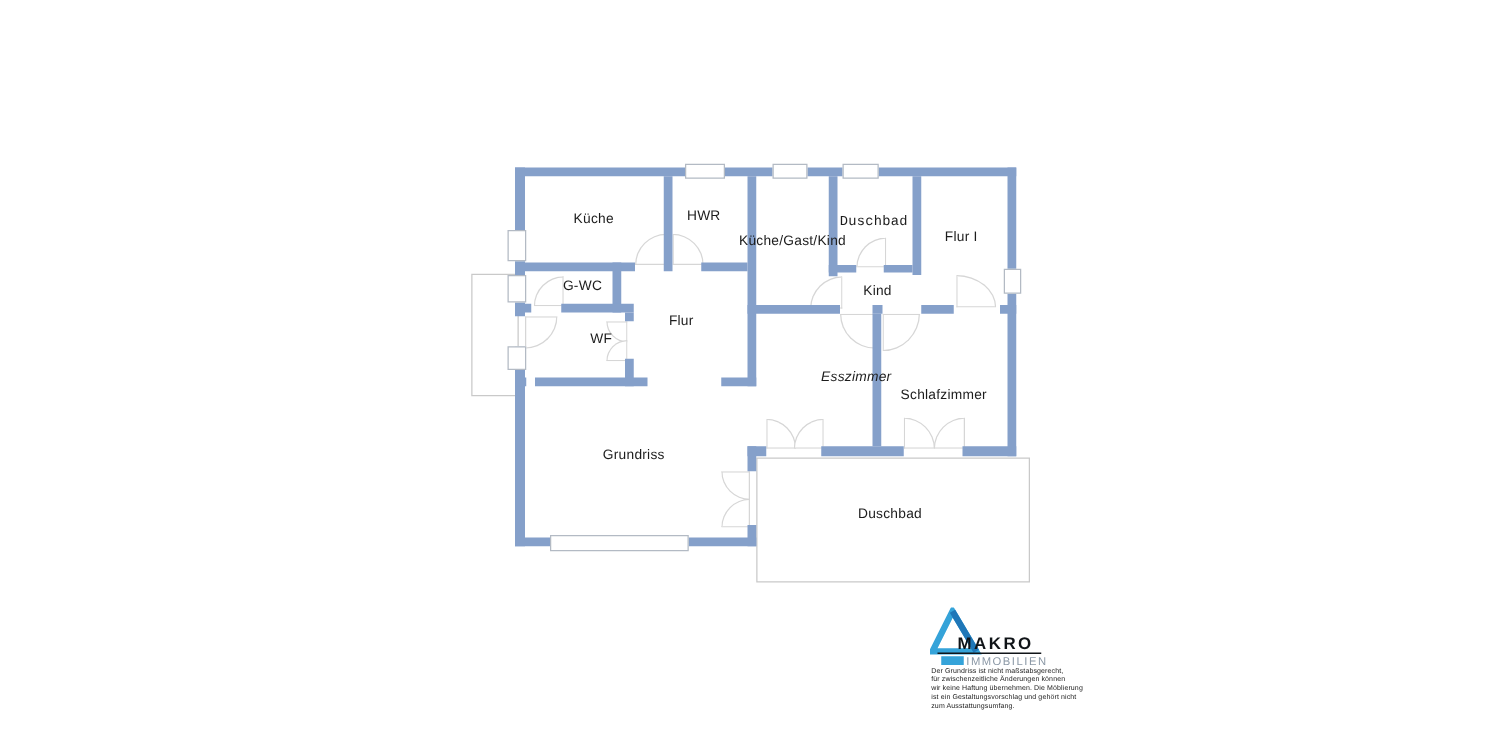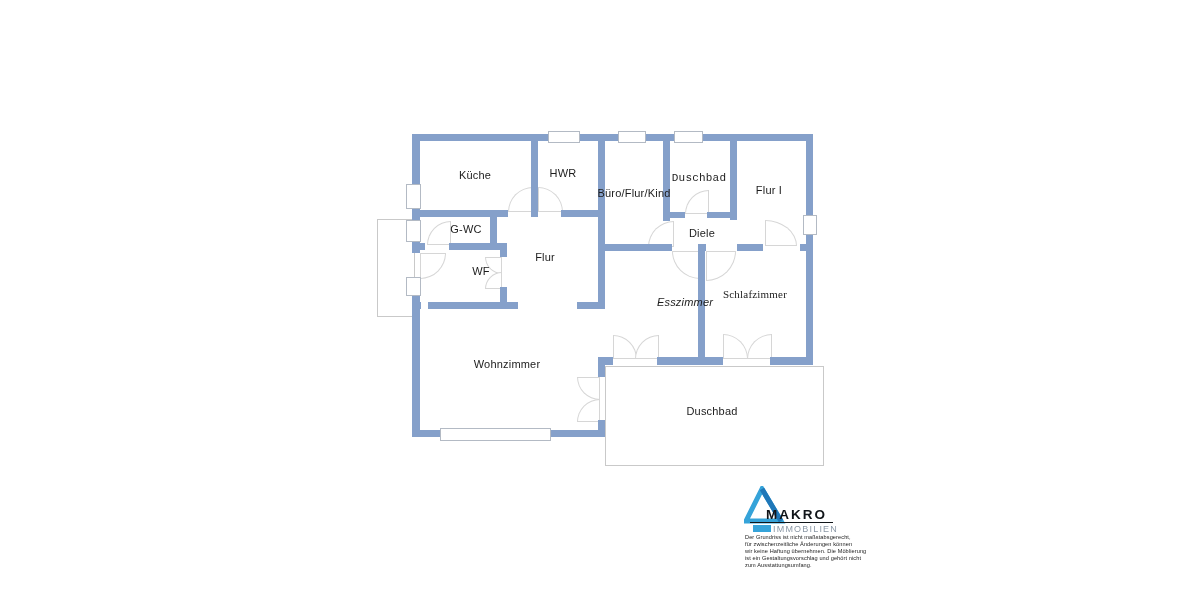--- a/index.html
+++ b/index.html
@@ -90,30 +90,30 @@
   <div class="arc arc-br" style="left:706px;top:251px;width:28px;height:28px;"></div>
   <div class="arc arc-bl" style="left:577px;top:377px;width:21px;height:21px;"></div>
   <div class="arc arc-tl" style="left:577px;top:399px;width:21px;height:21px;"></div>
   <div class="arc arc-tr" style="left:613px;top:335px;width:22px;height:22px;"></div>
   <div class="arc arc-tl" style="left:635px;top:335px;width:22px;height:22px;"></div>
   <div class="arc arc-tr" style="left:723px;top:334px;width:23px;height:23px;"></div>
   <div class="arc arc-tl" style="left:747px;top:334px;width:23px;height:23px;"></div>
 
   <div class="room-label" style="left:475px;top:175px;">Küche</div>
   <div class="room-label" style="left:563px;top:173px;">HWR</div>
-  <div class="room-label" style="left:634px;top:193px;">Büro/Flur/Kind</div>
+  <div class="room-label" style="left:634px;top:193px;">Küche/Gast/Kind</div>
   <div class="room-label" style="left:699px;top:178px;font-family:Liberation Mono, monospace;">Duschbad</div>
   <div class="room-label" style="left:769px;top:190px;">Flur I</div>
   <div class="room-label" style="left:466px;top:229px;">G-WC</div>
-  <div class="room-label" style="left:702px;top:233px;">Diele</div>
+  <div class="room-label" style="left:702px;top:233px;">Kind</div>
   <div class="room-label" style="left:545px;top:257px;">Flur</div>
   <div class="room-label" style="left:481px;top:271px;">WF</div>
   <div class="room-label" style="left:685px;top:302px;font-style:italic;">Esszimmer</div>
-  <div class="room-label" style="left:755px;top:294px;font-family:Liberation Serif, serif;">Schlafzimmer</div>
-  <div class="room-label" style="left:507px;top:364px;">Wohnzimmer</div>
+  <div class="room-label" style="left:755px;top:316px;">Schlafzimmer</div>
+  <div class="room-label" style="left:507px;top:364px;">Grundriss</div>
   <div class="room-label" style="left:712px;top:411px;">Duschbad</div>
 
   <svg id="logo" width="140" height="52" viewBox="0 0 140 52">
     <g>
       <path d="M18 3 L37 35 L2 35 Z" fill="none" stroke="#35a3d9" stroke-width="5" stroke-linejoin="miter"></path>
       <path d="M18 3 L37 35" fill="none" stroke="#1f77b8" stroke-width="5"></path>
     </g>
     <text x="22" y="33" font-size="13.5" font-weight="bold" letter-spacing="2" fill="#101418" font-family="Liberation Sans, sans-serif">MAKRO</text>
     <line x1="6" y1="36.5" x2="89" y2="36.5" stroke="#101418" stroke-width="1.2"></line>
     <rect x="9" y="39" width="18" height="7" fill="#35a3d9"></rect>

